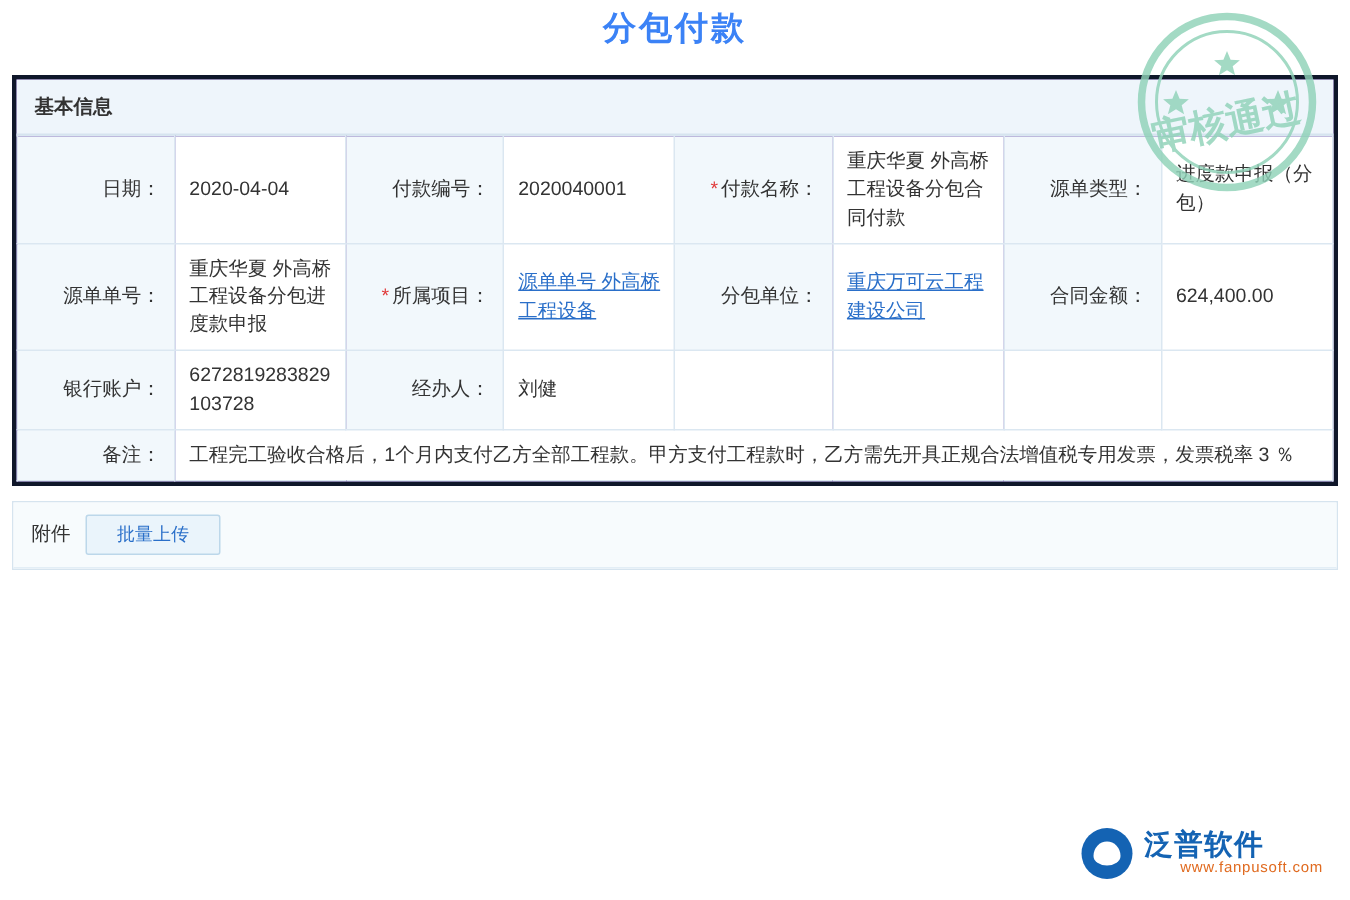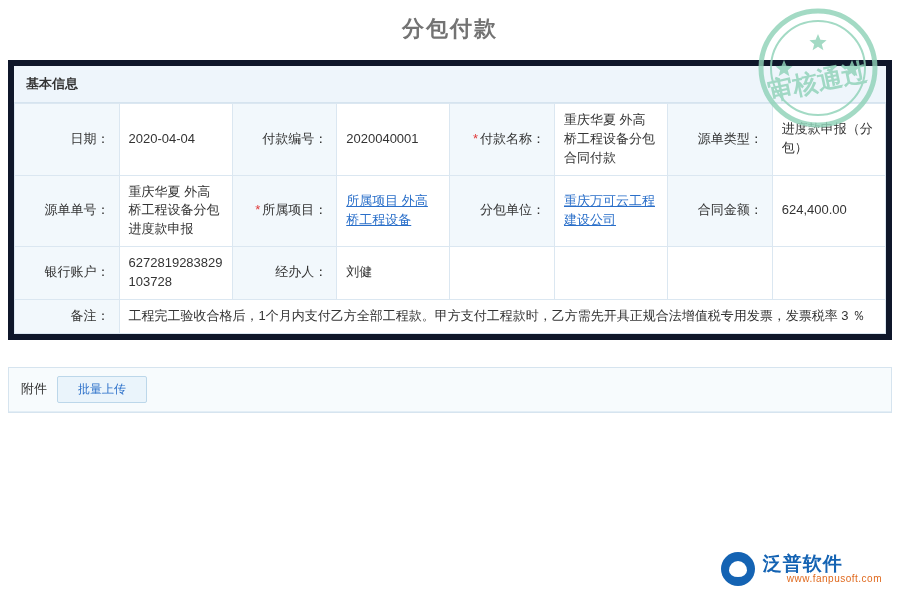--- a/index.html
+++ b/index.html
@@ -14,26 +14,26 @@
   }
   .page {
     position: relative;
     width: 900px; height: 600px;
     padding: 0 8px;
   }
   .title {
     text-align: center;
     font-size: 22px;
     font-weight: bold;
-    color: #737373;
-    padding: 14px 0 16px 0;
+    color: #3b82f6;
+    padding: 4px 0 16px 0;
     letter-spacing: 2px;
   }
   .panel {
-    border: 6px solid #0f172a;
+    border: 3px solid #0f172a;
     background: #4c1d95;
   }
   .section-header {
     background: #eef5fb;
     border-bottom: 1px solid #d6e4ef;
     padding: 9px 12px;
     font-weight: bold;
     font-size: 13px;
     color: #333;
   }
@@ -65,21 +65,21 @@
   .link {
     color: #2a6fc9;
     text-decoration: underline;
     cursor: pointer;
   }
   .remark-row td.val {
     font-size: 13px;
   }
   
   .attach-panel {
-    margin-top: 27px;
+    margin-top: 10px;
     border: 1px solid #d6e4ef;
     background: #fff;
   }
   .attach-head {
     display: flex;
     align-items: center;
     gap: 10px;
     padding: 8px 12px;
     background: #f7fbfd;
     border-bottom: 1px solid #e3eef6;
@@ -196,21 +196,21 @@
           <td class="lbl"><span class="req">*</span><span>付款名称：</span></td>
           <td class="val">重庆华夏 外高桥工程设备分包合同付款</td>
           <td class="lbl"><span>源单类型：</span></td>
           <td class="val">进度款申报（分包）</td>
         </tr>
 
         <tr>
           <td class="lbl"><span>源单单号：</span></td>
           <td class="val">重庆华夏 外高桥工程设备分包进度款申报</td>
           <td class="lbl"><span class="req">*</span><span>所属项目：</span></td>
-          <td class="val"><span class="link">所属项目 外高桥工程设备</span></td>
+          <td class="val"><span class="link">源单单号 外高桥工程设备</span></td>
           <td class="lbl"><span>分包单位：</span></td>
           <td class="val"><span class="link">重庆万可云工程建设公司</span></td>
           <td class="lbl"><span>合同金额：</span></td>
           <td class="val num">624,400.00</td>
         </tr>
 
 
 
         <tr>
           <td class="lbl"><span>银行账户：</span></td>

